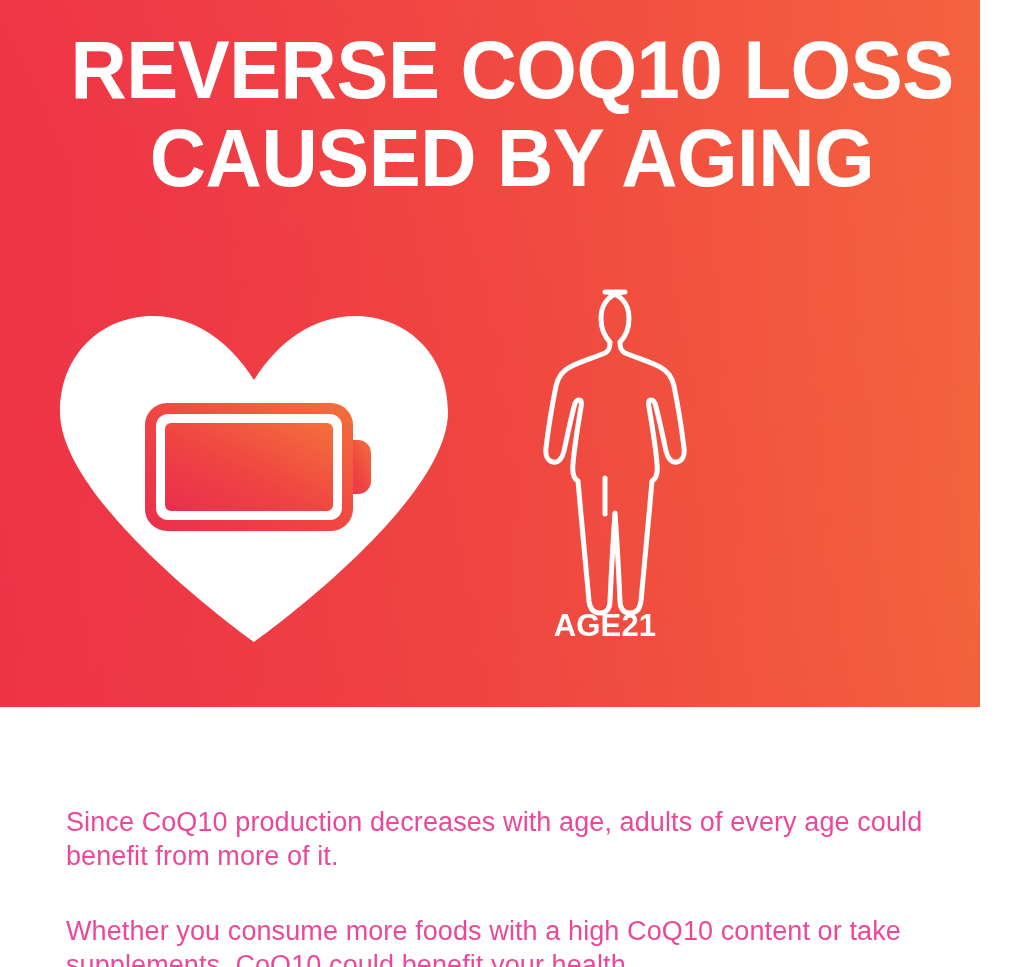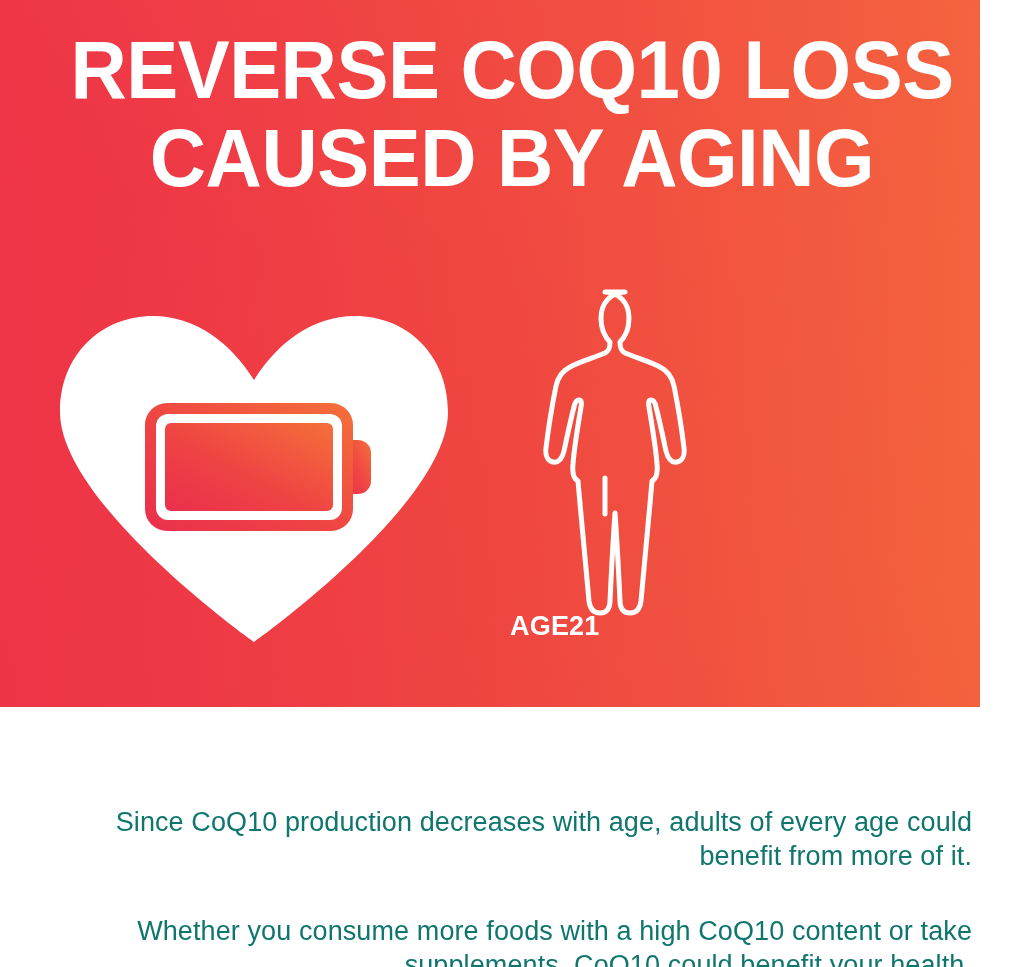--- a/index.html
+++ b/index.html
@@ -103,48 +103,48 @@
   .figure-col svg {
     display: block;
     width: 190px;
     height: 340px;
   }
   .figure-label {
     position: absolute;
     left: 0;
     top: 326px;
     width: 190px;
+    text-align: center;
     color: #ffffff;
     font-family: "Liberation Sans", "DejaVu Sans", sans-serif;
     font-weight: 700;
-    font-size: 27px;
+    font-size: 31px;
     line-height: 36px;
     letter-spacing: 0.2px;
   }
 
   
   .body-copy {
     position: absolute;
     left: 0;
     top: 707px;
     width: 1024px;
     height: 260px;
     background: #ffffff;
   }
   .paragraph {
     position: absolute;
     left: 66px;
     width: 906px;
-    color: #0f766e;
+    color: #ec4899;
     font-family: "Liberation Sans", "DejaVu Sans", sans-serif;
     font-weight: 400;
     font-size: 27px;
     line-height: 34px;
     letter-spacing: 0.1px;
-    text-align: right;
   }
   .paragraph.p1 { top: 71px; }
   .paragraph.p2 { top: 180px; }
 </style>
 </head>
 <body>
 
 <div class="infographic">
 
   <div class="hero">

